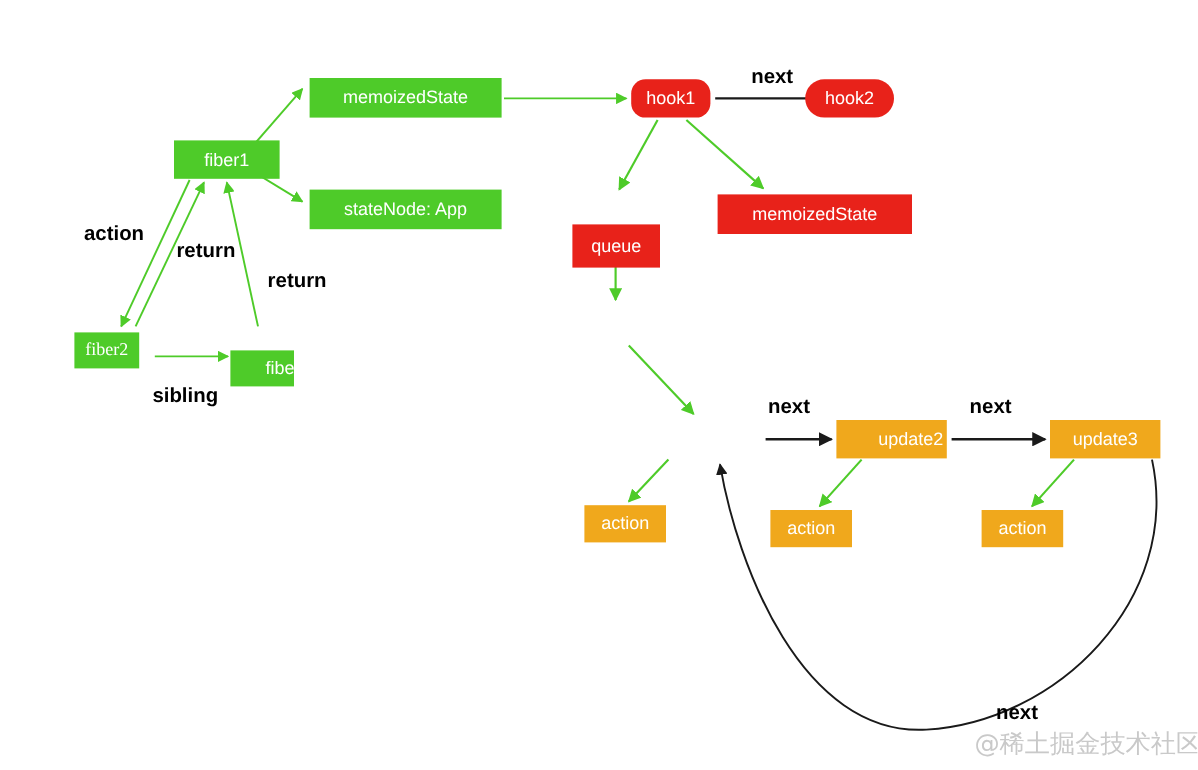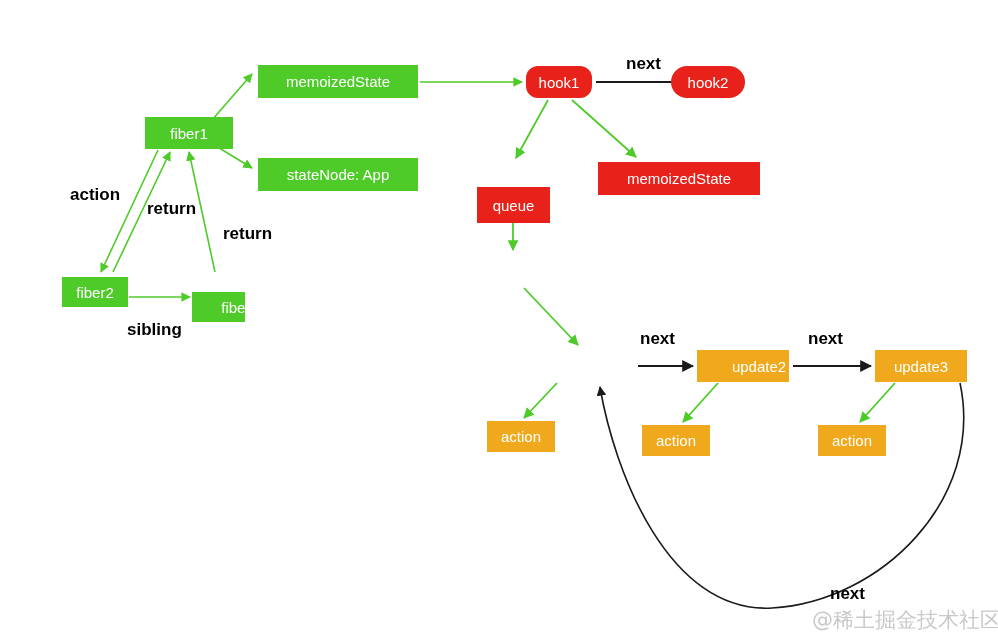--- a/index.html
+++ b/index.html
@@ -113,21 +113,21 @@
 
     <path d="M 960 383 C 985 500 880 602 772 608 C 668 614 614 470 600 387" fill="none" stroke="#1a1a1a" stroke-width="1.6" marker-end="url(#arrow-black)"></path>
   </svg>
 
   <div class="node green" style="left:258px; top:65px; width:160px; height:33px;">memoizedState</div>
 
   <div class="node green" style="left:145px; top:117px; width:88px; height:32px;">fiber1</div>
 
   <div class="node green" style="left:258px; top:158px; width:160px; height:33px;">stateNode: App</div>
 
-  <div class="node green" style="left:62px; top:277px; width:66px; height:30px;">fiber2</div>
+  <div class="node green" style="left:62px; top:277px; width:54px; height:30px;font-family:Liberation Serif, serif;">fiber2</div>
 
   <div class="node green" style="left:192px; top:292px; width:44px; height:30px;padding-left:48px;">fiber3</div>
 
   <div class="node red" style="left:526px; top:66px; width:66px; height:32px;border-radius:12px;">hook1</div>
 
   <div class="node red" style="left:671px; top:66px; width:74px; height:32px;border-radius:16px;">hook2</div>
 
   <div class="node red" style="left:477px; top:163px; width:73px; height:36px;margin-top:24px;">queue</div>
 
   <div class="node red" style="left:598px; top:162px; width:162px; height:33px;">memoizedState</div>

